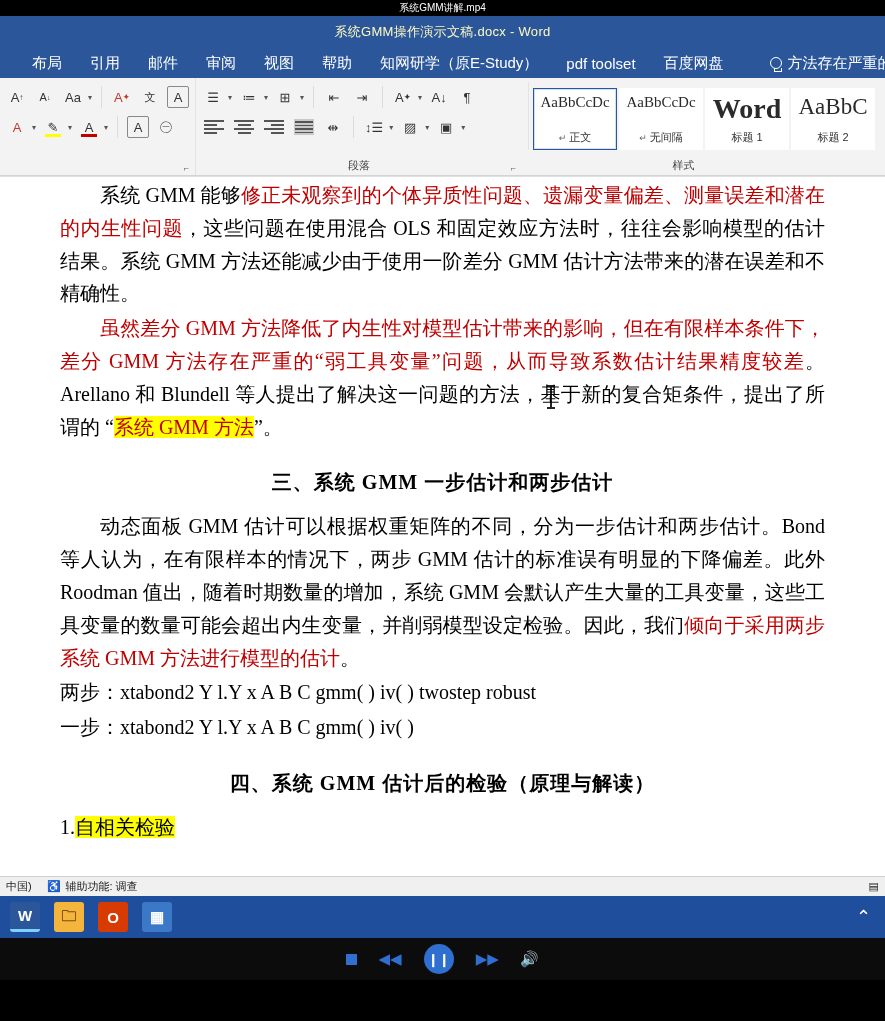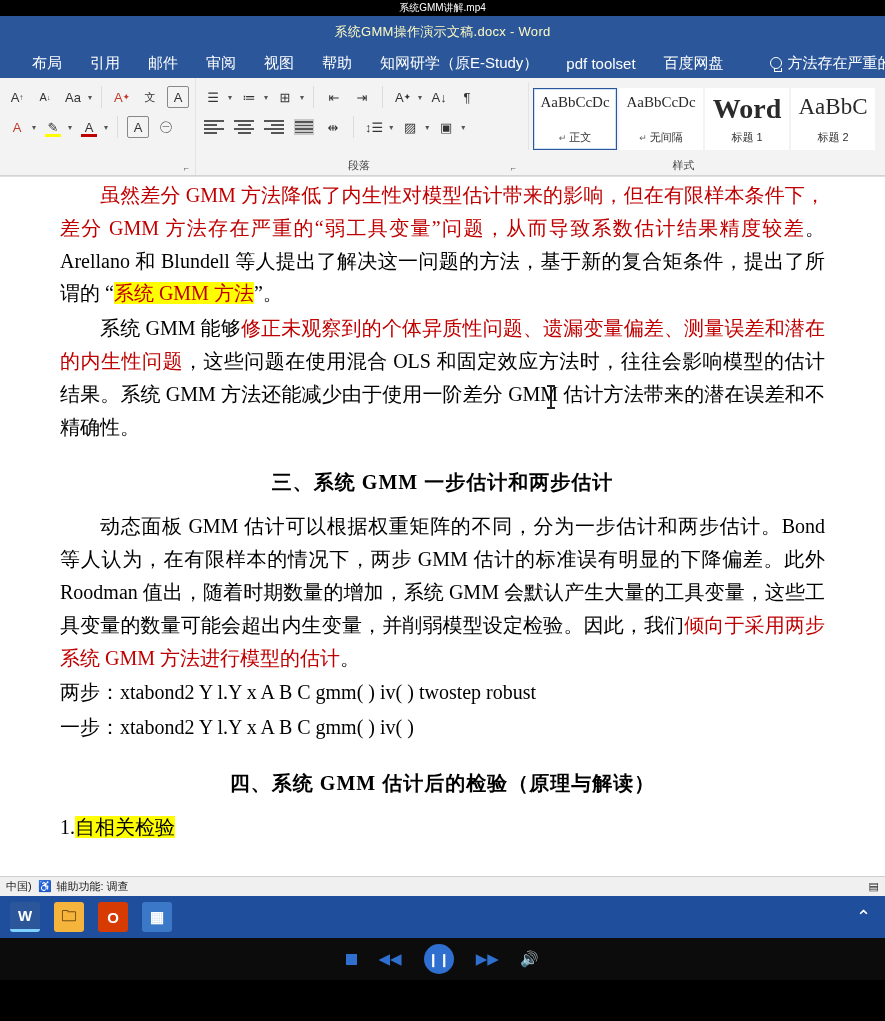--- a/index.html
+++ b/index.html
@@ -122,21 +122,21 @@
     background:#000; opacity:.85;
   }
   .cursor-ibeam:before, .cursor-ibeam:after{
     content:""; position:absolute; left:-3px; width:8px; height:2px; background:#000;
   }
   .cursor-ibeam:before{ top:-2px;} .cursor-ibeam:after{ bottom:-2px;}
 
   
   .statusbar {
     height: 20px; background:#f0f0f0; border-top:1px solid #d0d0d0;
-    display:flex; align-items:center; font-size:11px; color:#222; padding: 0 6px; gap:7px;
+    display:flex; align-items:center; font-size:11px; color:#222; padding: 0 6px; gap:16px;
   }
   .statusbar .right { margin-left:auto; display:flex; gap:10px; align-items:center;}
 
   
   .taskbar {
     height: 42px; background:#1f4e9c; display:flex; align-items:center; gap:14px; padding-left:10px;
     position:relative;
   }
   .tb-icon { width:30px; height:30px; border-radius:3px; display:flex; align-items:center; justify-content:center;
     font-size:15px; color:#fff; font-weight:bold; }
@@ -309,25 +309,25 @@
       <div class="grp-label" style="left:0; right:40px">样式</div>
     </div>
   </div>
 
   <div class="doc-area">
     <div class="page">
 
       <div class="p" style="margin-top:-14px; overflow:hidden; height:14px">需将变量看成政府变量的工具变量。</div>
 
       <p class="p indent">
+        <span>系统 GMM 能够</span><span class="red">修正未观察到的个体异质性问题、遗漏变量偏差、测量误差和潜在的内生性问题</span><span>，这些问题在使用混合 OLS 和固定效应方法时，往往会影响模型的估计结果。系统 GMM 方法还能减少由于使用一阶差分 GMM 估计方法带来的潜在误差和不精确性。</span>
+      </p>
+
+      <p class="p indent">
         <span class="red">虽然差分 GMM 方法降低了内生性对模型估计带来的影响，但在有限样本条件下，差分 GMM 方法存在严重的“弱工具变量”问题，从而导致系数估计结果精度较差</span><span>。Arellano 和 Blundell 等人提出了解决这一问题的方法，基于新的复合矩条件，提出了所谓的 “</span><span class="hl red">系统 GMM 方法</span><span>”。</span>
-      </p>
-
-      <p class="p indent">
-        <span>系统 GMM 能够</span><span class="red">修正未观察到的个体异质性问题、遗漏变量偏差、测量误差和潜在的内生性问题</span><span>，这些问题在使用混合 OLS 和固定效应方法时，往往会影响模型的估计结果。系统 GMM 方法还能减少由于使用一阶差分 GMM 估计方法带来的潜在误差和不精确性。</span>
       </p>
 
       <div class="h3">三、系统 GMM 一步估计和两步估计</div>
 
       <p class="p indent">
         <span>动态面板 GMM 估计可以根据权重矩阵的不同，分为一步估计和两步估计。Bond 等人认为，在有限样本的情况下，两步 GMM 估计的标准误有明显的下降偏差。此外 Roodman 值出，随着时期数量的增加，系统 GMM 会默认产生大量的工具变量，这些工具变量的数量可能会超出内生变量，并削弱模型设定检验。因此，我们</span><span class="red">倾向于采用两步系统 GMM 方法进行模型的估计</span><span>。</span>
       </p>
 
       <p class="p" style="text-align:left">两步：xtabond2 Y l.Y x A B C gmm( ) iv( ) twostep robust</p>
       <p class="p" style="text-align:left">一步：xtabond2 Y l.Y x A B C gmm( ) iv( )</p>

